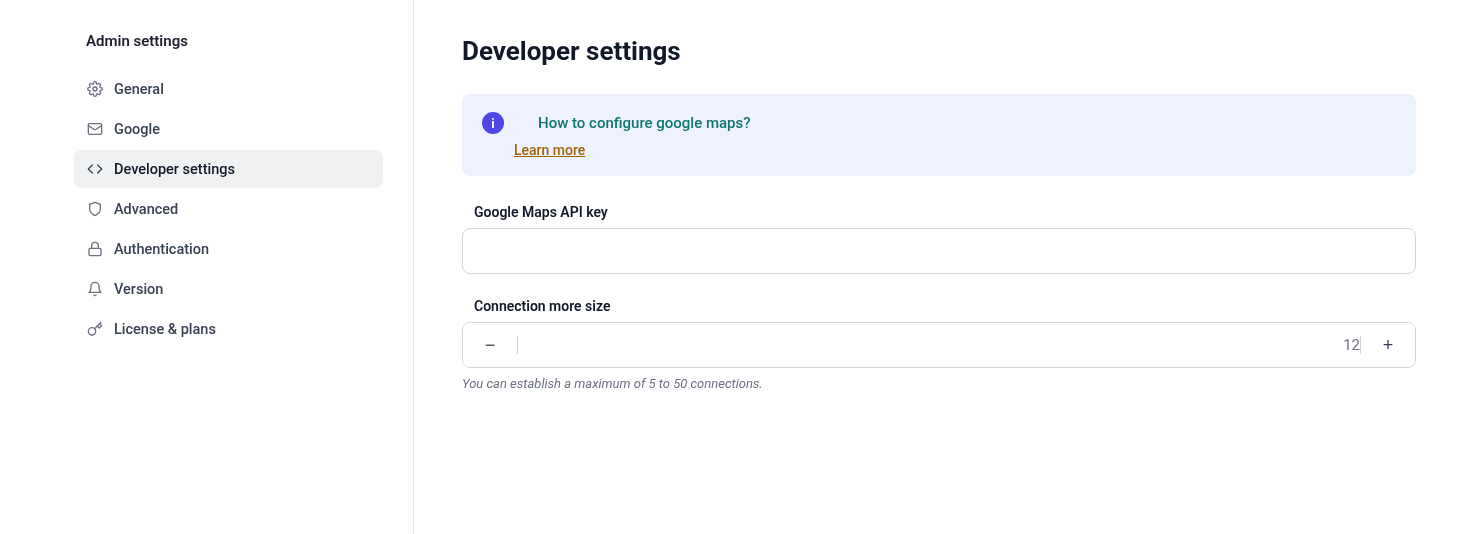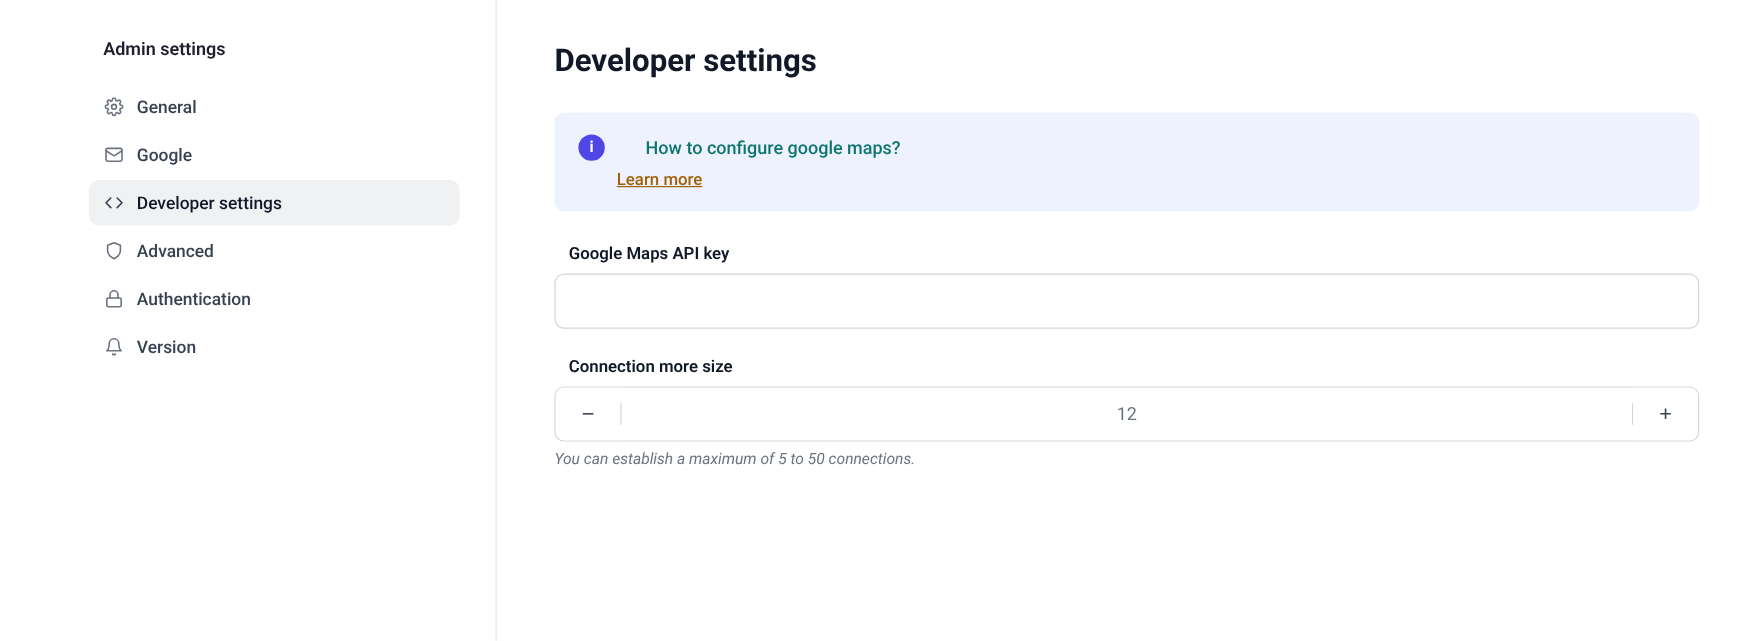--- a/index.html
+++ b/index.html
@@ -151,21 +151,21 @@
       justify-content: center;
       cursor: pointer;
       background: #fff;
       border: none;
       font-size: 18px;
       color: #374151;
       flex-shrink: 0;
     }
     .stepper-value {
       flex: 1;
-      text-align: center;
+      text-align: right;
       font-size: 15px;
       color: #6b7280;
       border-left: 1px solid #d1d5db;
       border-right: 1px solid #d1d5db;
     }
     .stepper-hint {
       font-size: 13px;
       color: #6b7280;
       margin-top: 6px;
       font-style: italic;
@@ -230,20 +230,30 @@
   <div class="sidebar-item">
     <span class="icon">
       <svg width="16" height="16" viewBox="0 0 24 24" fill="none" stroke="currentColor" stroke-width="2" stroke-linecap="round" stroke-linejoin="round">
         <path d="M6 8a6 6 0 0 1 12 0c0 7 3 9 3 9H3s3-2 3-9"></path>
           <path d="M10.3 21a1.94 1.94 0 0 0 3.4 0"></path>
       </svg>
     </span>
     <span>Version</span>
   </div>
 
+  <div class="sidebar-item">
+    <span class="icon">
+      <svg width="16" height="16" viewBox="0 0 24 24" fill="none" stroke="currentColor" stroke-width="2" stroke-linecap="round" stroke-linejoin="round">
+        <circle cx="7.5" cy="15.5" r="5.5"></circle>
+          <path d="m21 2-9.6 9.6"></path>
+          <path d="m15.5 7.5 3 3L22 7l-3-3"></path>
+      </svg>
+    </span>
+    <span>License &amp; plans</span>
+  </div>
 </nav>
 
 <main class="main">
   <h1 class="page-title">Developer settings</h1>
 
   
   <div class="info-banner">
     <div class="info-banner-header">
       <div class="info-icon">i</div>
       <span class="info-banner-text">How to configure google maps?</span>

